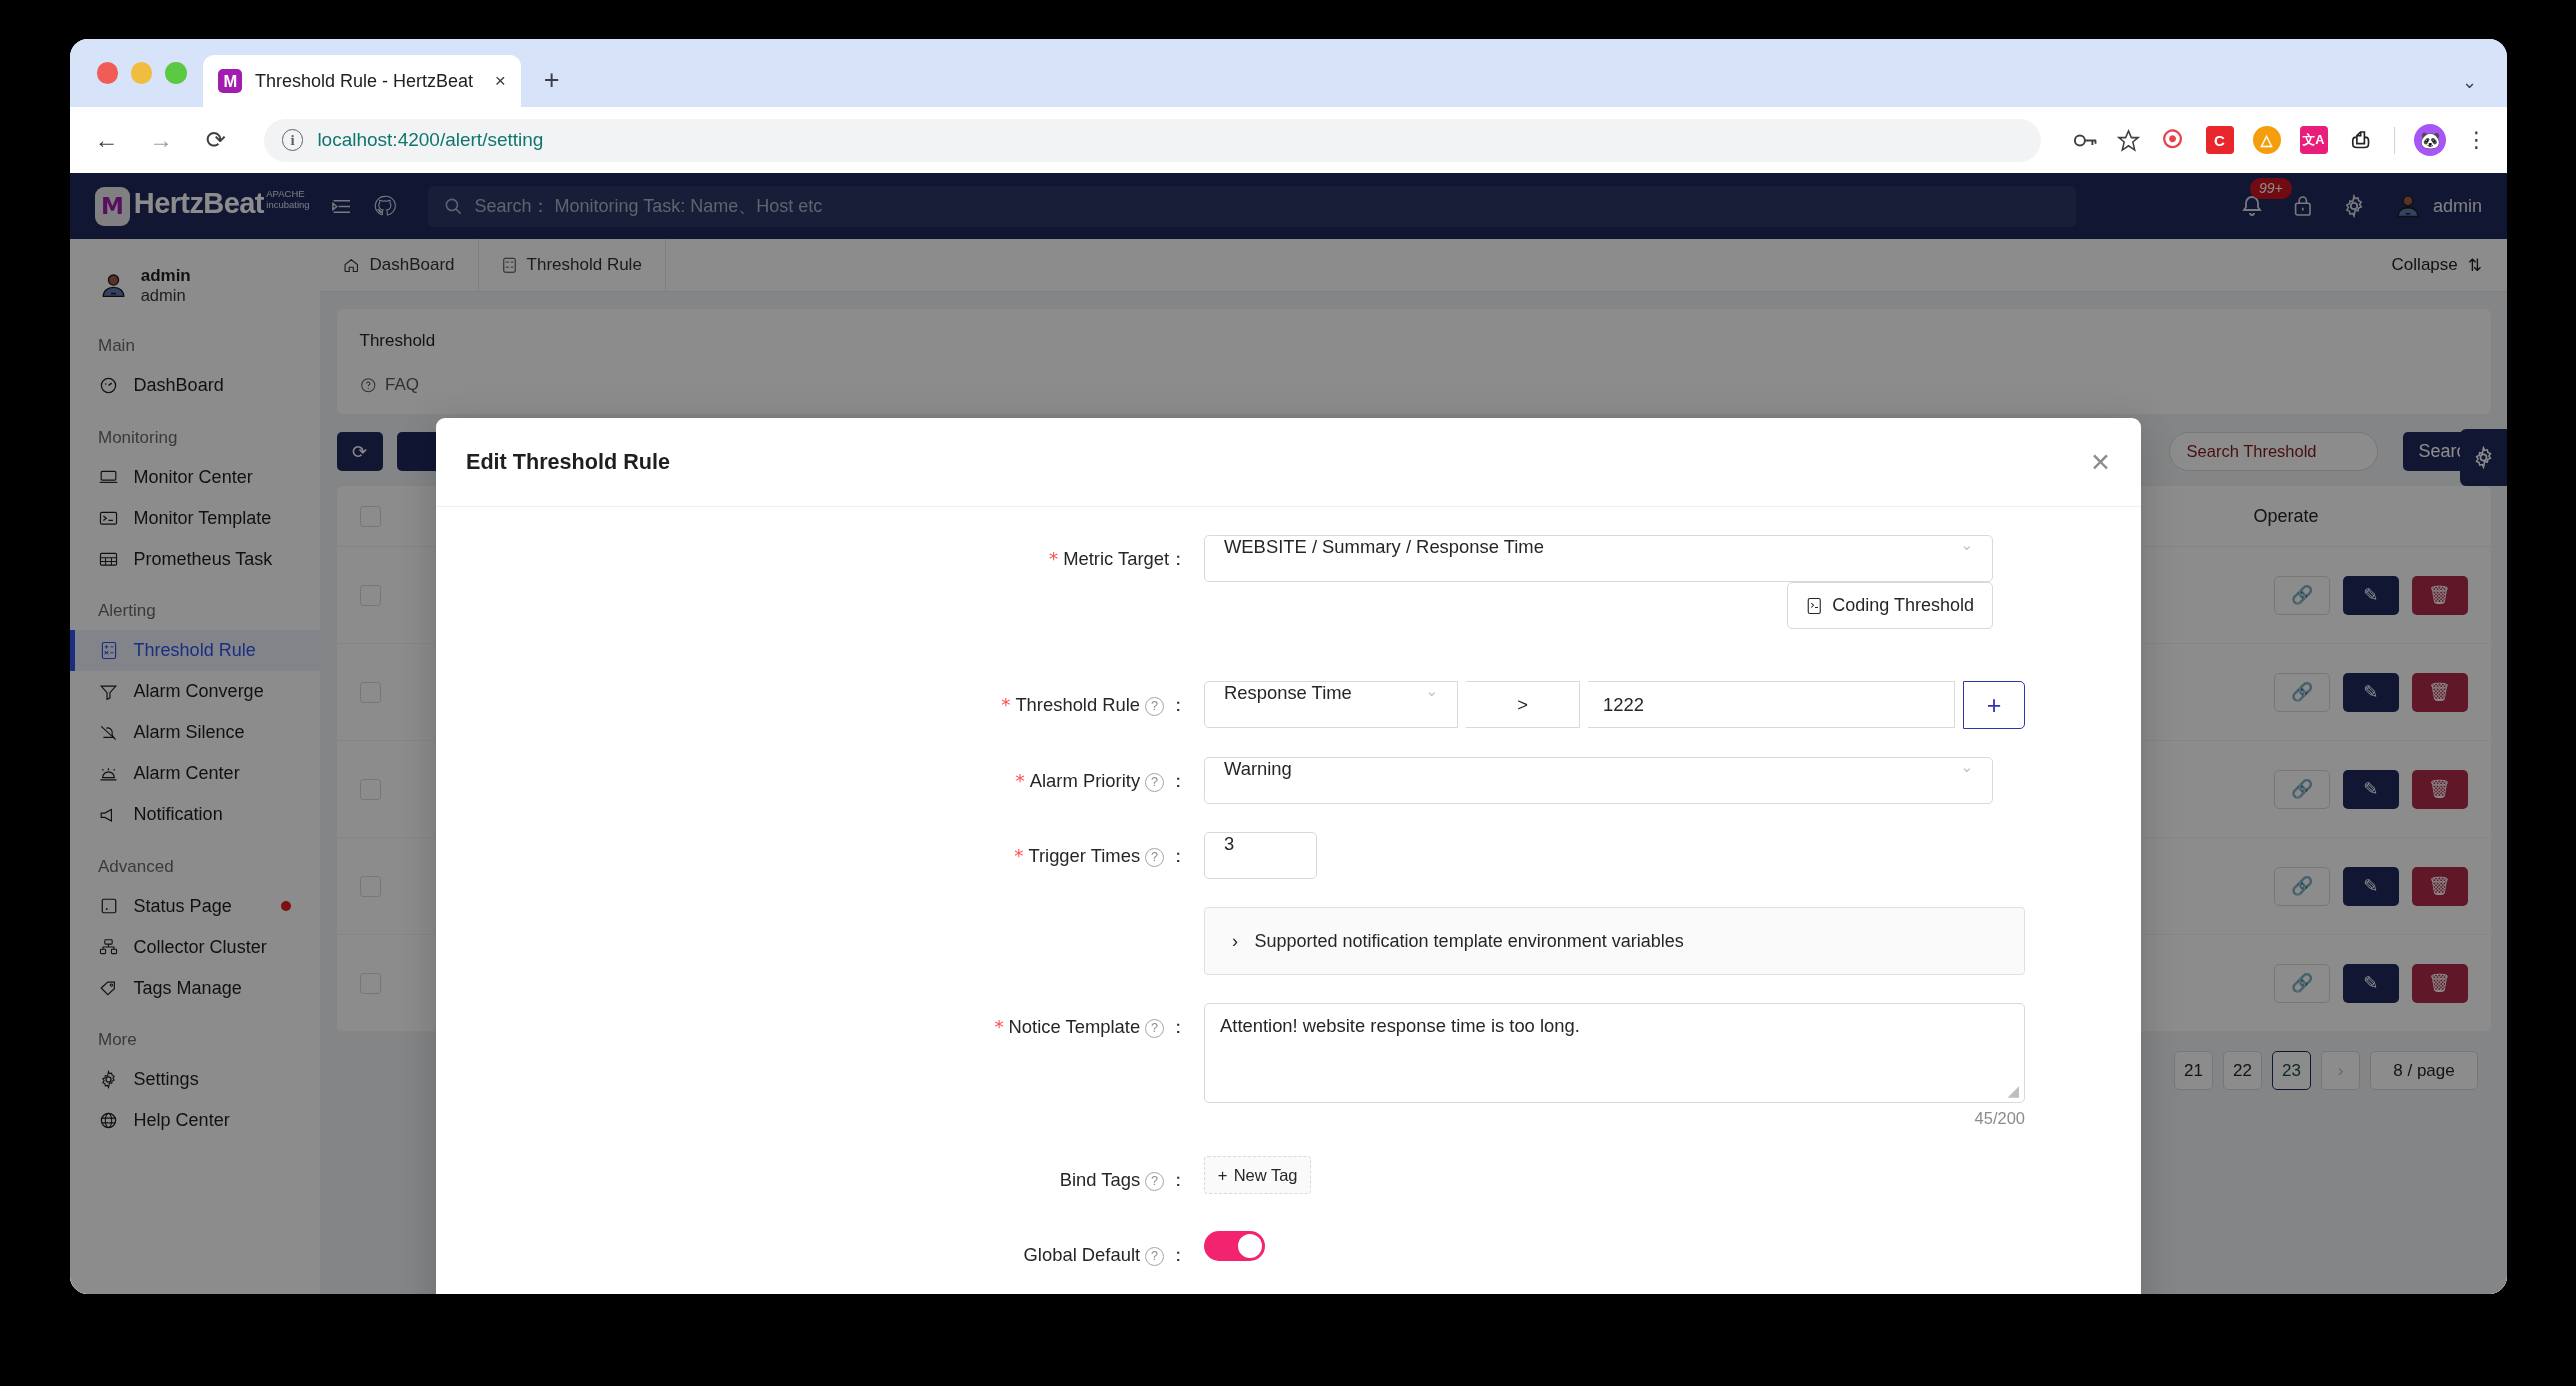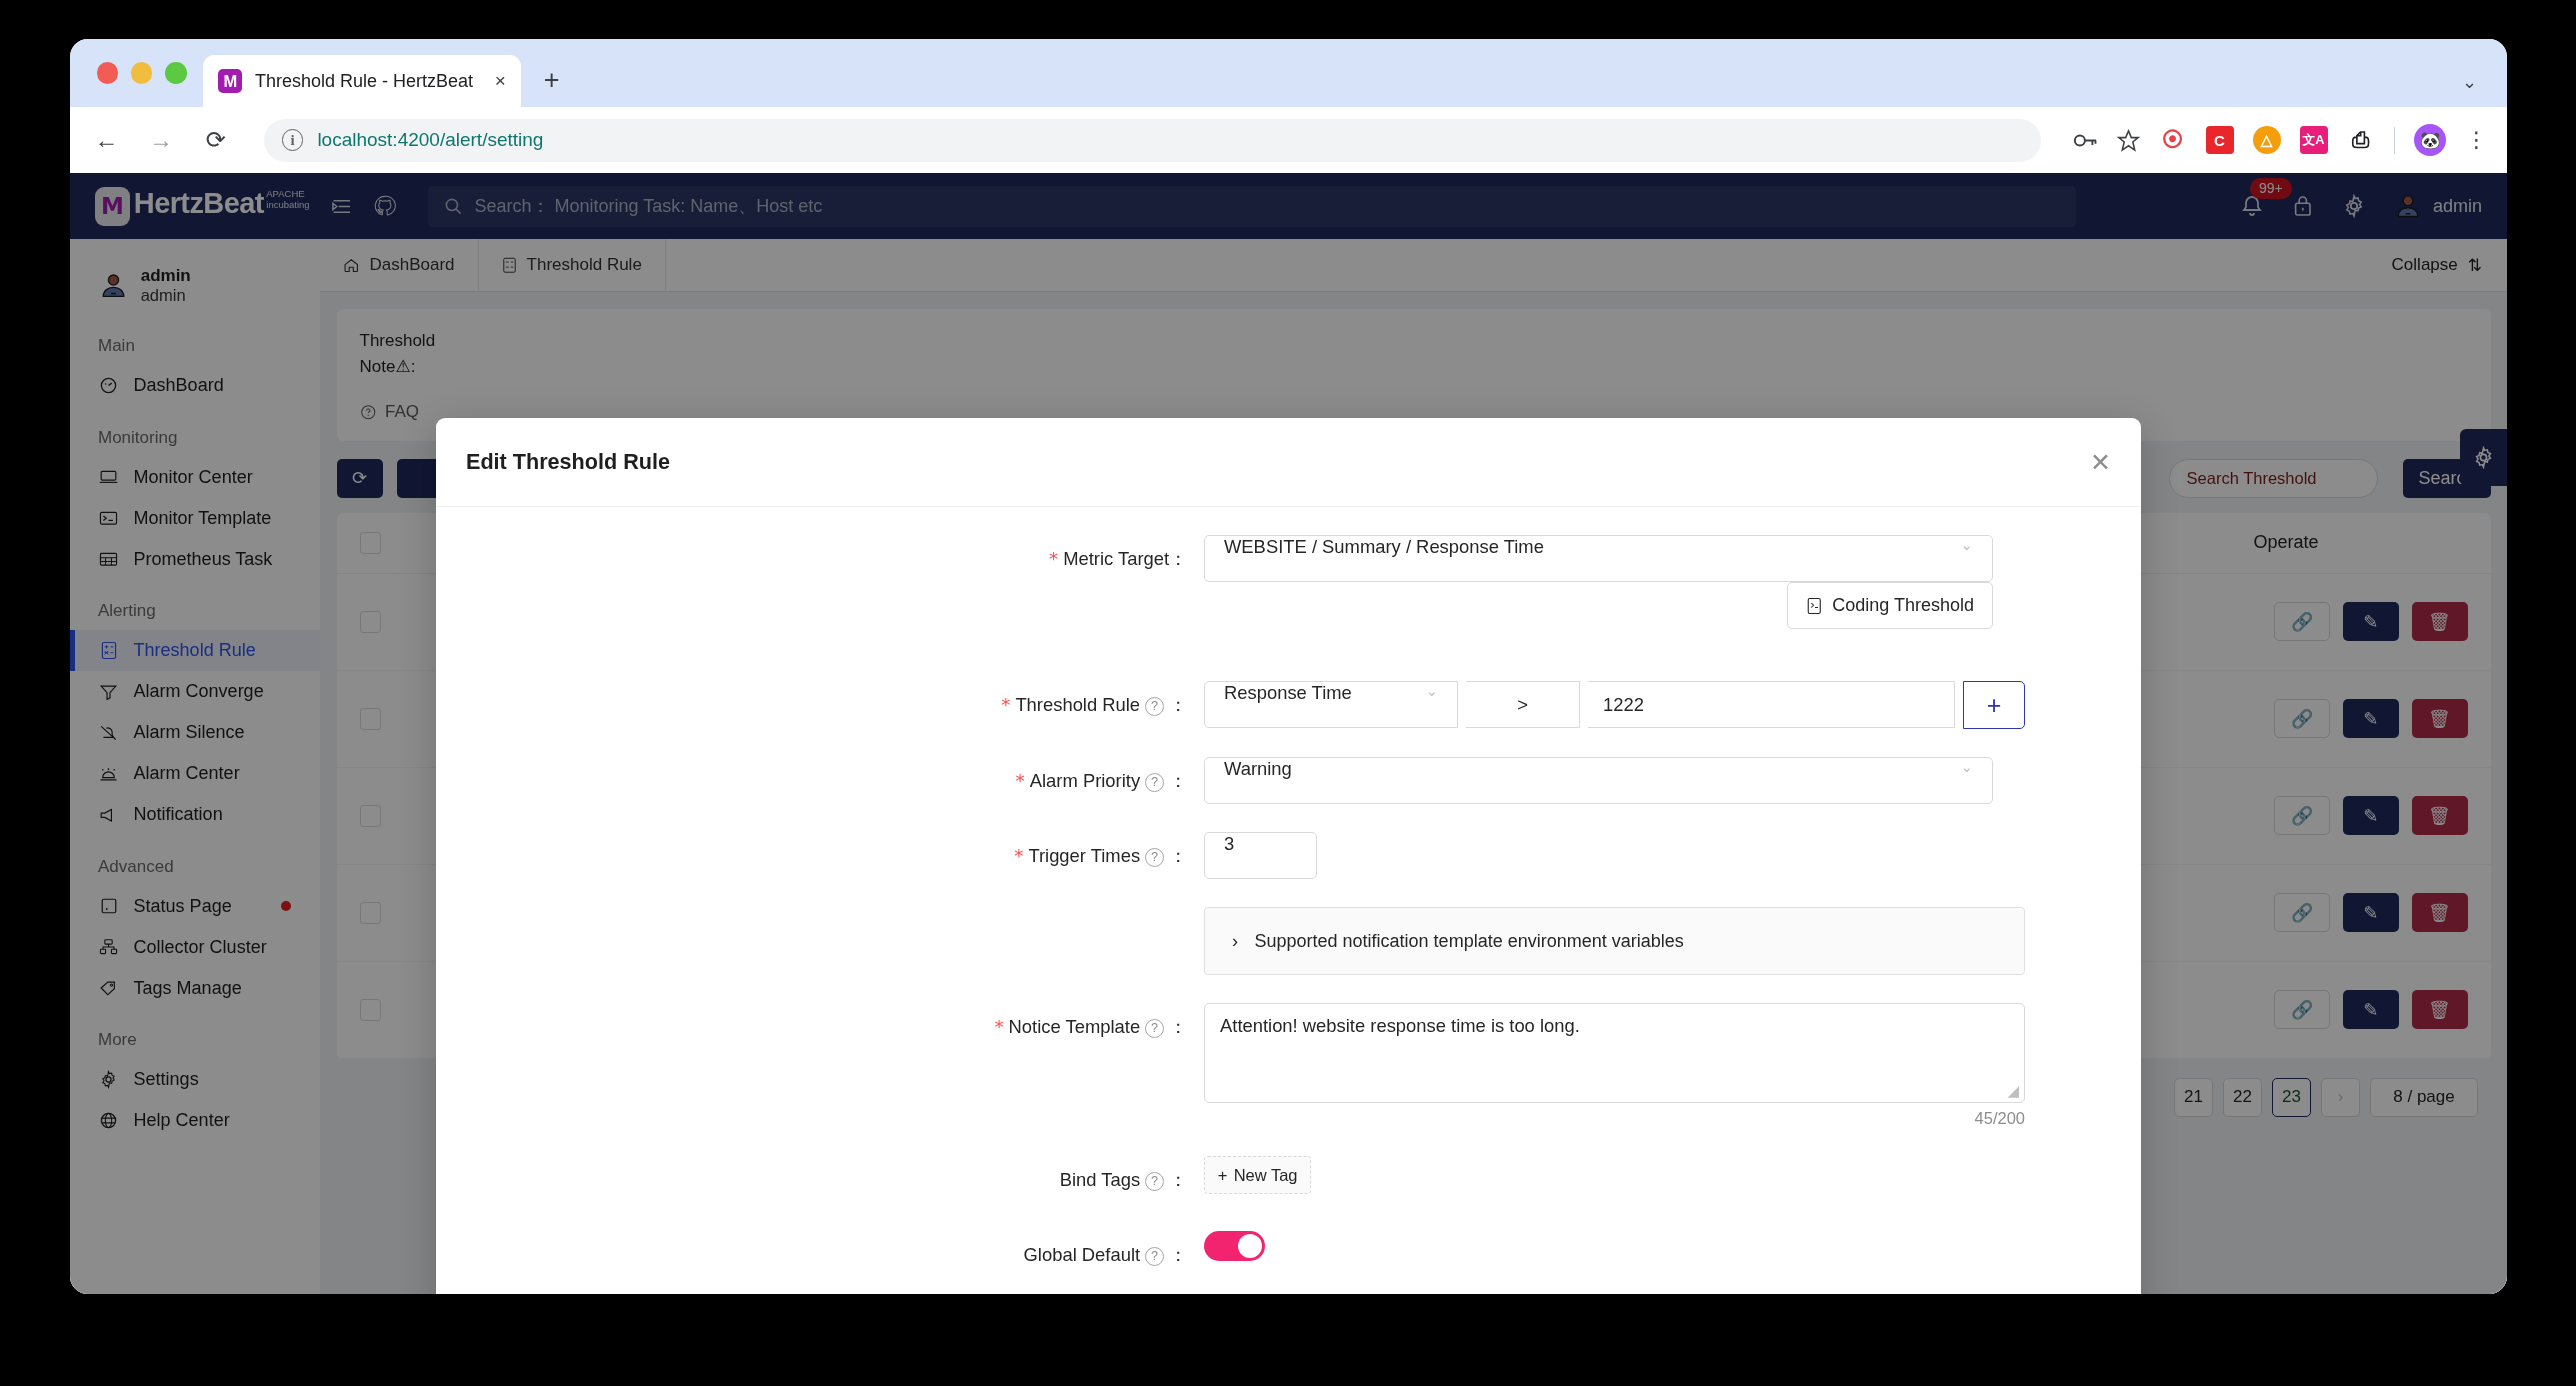--- a/index.html
+++ b/index.html
@@ -124,21 +124,21 @@
     flex: 1; height: 41px; background: #2d3567; border-radius: 5px;
     display: flex; align-items: center; gap: 11.4px; padding: 0 16.5px;
     margin-left: 10px; max-width: 1648px;
   }
   .appsearch .ph { font-size: 18px; color: #aeb4c9; }
   .appbar-right { display:flex; align-items:center; gap: 28px; margin-left: auto; }
   .bell-wrap { position: relative; }
   .badge {
     position: absolute; top: -16.5px; left: 10px;
     background: #cf1322; color: #fff; font-size: 14px;
-    border-radius: 14px; padding: 2.5px 9px; white-space: nowrap;
+    border-radius: 14px; padding: 2.5px 9px; white-space: nowrap; font-style: italic;
   }
   .user-chip { display:flex; align-items:center; gap: 11.4px; }
   .user-av { width: 28px; height: 28px; }
   .user-name { font-size: 18px; color: #e7eaf2; }
 
   
   .shell { display: flex; height: 1055px; }
   .sidebar { width: 250px; background: #ffffff; padding-top: 16.5px; }
   .side-user { display:flex; align-items:center; gap: 12.7px; padding: 10px 0 10px 29px; }
   .side-user-txt b { display:block; font-size: 17px; color: #1f1f1f; }
@@ -578,21 +578,20 @@
             <span>Threshold Rule</span>
           </div>
           <div class="collapse">
             <span>Collapse</span>
             <span>⇅</span>
           </div>
         </div>
 
         <div class="panel">
           <p>Threshold</p>
-          <p>Note⚠:</p>
           <div class="faq">
             <span>
               <svg width="16.5" height="16.5" viewBox="0 0 24 24">
                   <circle cx="12" cy="12" r="9.5" fill="none" stroke="#595959" stroke-width="1.5"></circle>
                   <path d="M9.5 9.5a2.5 2.5 0 115 .8c-.8 1-2.5 1.4-2.5 3" fill="none" stroke="#595959" stroke-width="1.5"></path>
                   <circle cx="12" cy="17" r=".9" fill="#595959"></circle>
                 </svg>
             </span>
             <span>FAQ</span>
           </div>

